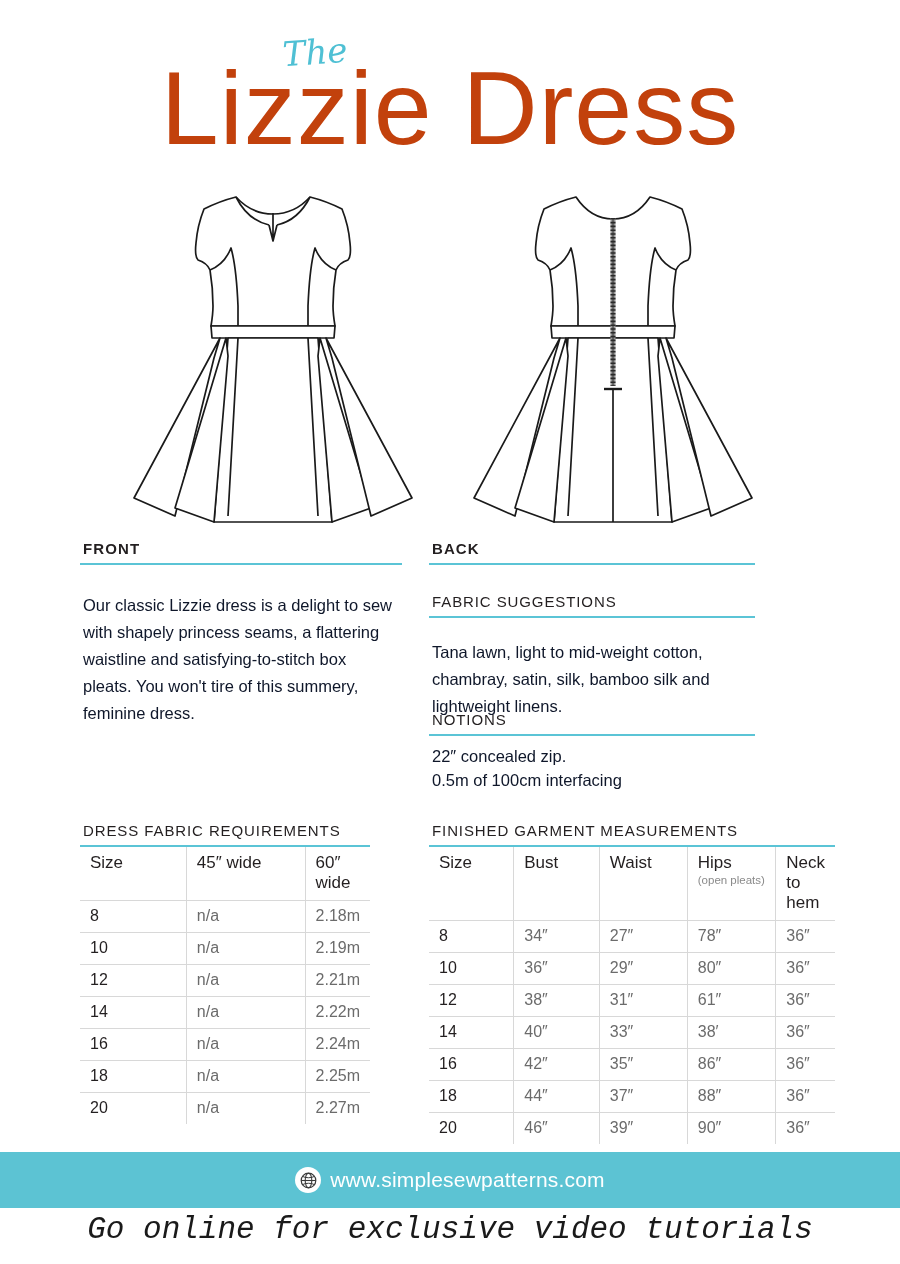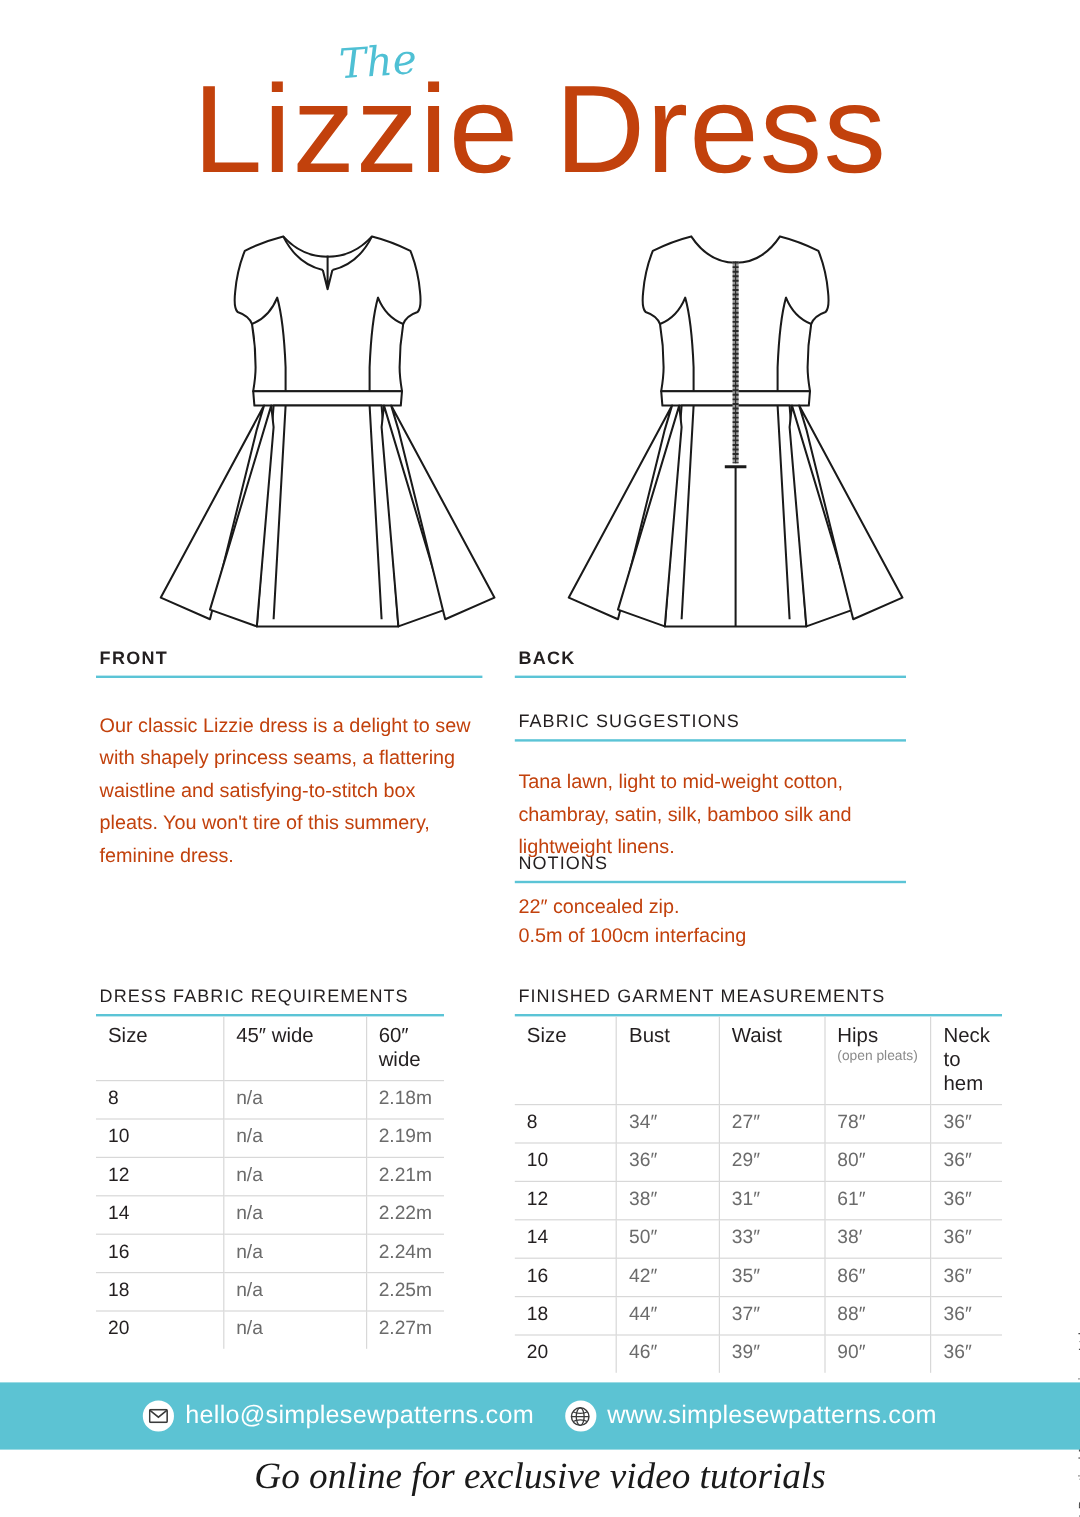--- a/index.html
+++ b/index.html
@@ -65,21 +65,21 @@
     height: 2px;
     background: #5bc4d6;
   }
   .rule-teal.thin { height: 1.5px; }
 
   
   .body-text {
     position: absolute;
     font-size: 16.5px;
     line-height: 27px;
-    color: #c2410c;
+    color: #0f172a;
     font-weight: 300;
   }
 
   
   .colhead {
     position: absolute;
     font-size: 15px;
     letter-spacing: 0.9px;
     color: #231f20;
   }
@@ -164,21 +164,21 @@
     display: flex;
     align-items: center;
     justify-content: center;
     flex: none;
   }
   .tagline {
     position: absolute;
     left: 0; top: 1212px;
     width: 900px;
     text-align: center;
-    font-family: Liberation Serif, serif;
+    font-family: Liberation Mono, monospace;
     font-style: italic;
     font-size: 31px;
     color: #1a1a1a;
   }
 </style>
 </head>
 <body>
 
 <div class="title-block">
   <div class="title-the">The</div>
@@ -357,21 +357,21 @@
     </tr>
     <tr>
       <td class="sizecell">12</td>
       <td class="valcell">38″</td>
       <td class="valcell">31″</td>
       <td class="valcell">61″</td>
       <td class="valcell">36″</td>
     </tr>
     <tr>
       <td class="sizecell">14</td>
-      <td class="valcell">50″</td>
+      <td class="valcell">40″</td>
       <td class="valcell">33″</td>
       <td class="valcell">38′</td>
       <td class="valcell">36″</td>
     </tr>
     <tr>
       <td class="sizecell">16</td>
       <td class="valcell">42″</td>
       <td class="valcell">35″</td>
       <td class="valcell">86″</td>
       <td class="valcell">36″</td>
@@ -389,29 +389,20 @@
       <td class="valcell">39″</td>
       <td class="valcell">90″</td>
       <td class="valcell">36″</td>
     </tr>
   </tbody>
 </table>
 
 <div class="vert-copy">Simple Sew Patterns are for home use only, not for commercial use © Practical Pattern Designs Ltd</div>
 
 <div class="footer-band">
-  <div class="contact">
-    <span class="circ-icon">
-      <svg width="16" height="12" viewBox="0 0 16 12">
-        <rect x="0.7" y="0.7" width="14.6" height="10.6" rx="1" fill="#ffffff" stroke="#3a3a3a" stroke-width="1.3"></rect>
-        <path d="M1 1.4 L8 7 L15 1.4" fill="none" stroke="#3a3a3a" stroke-width="1.3"></path>
-      </svg>
-    </span>
-    <span>hello@simplesewpatterns.com</span>
-  </div>
   <div class="contact">
     <span class="circ-icon">
       <svg width="17" height="17" viewBox="0 0 17 17">
         <circle cx="8.5" cy="8.5" r="7.3" fill="none" stroke="#3a3a3a" stroke-width="1.2"></circle>
         <ellipse cx="8.5" cy="8.5" rx="3.3" ry="7.3" fill="none" stroke="#3a3a3a" stroke-width="1.1"></ellipse>
         <line x1="1.2" y1="8.5" x2="15.8" y2="8.5" stroke="#3a3a3a" stroke-width="1.1"></line>
         <path d="M2.6 4.4 C5.5 6.2 11.5 6.2 14.4 4.4" fill="none" stroke="#3a3a3a" stroke-width="1"></path>
         <path d="M2.6 12.6 C5.5 10.8 11.5 10.8 14.4 12.6" fill="none" stroke="#3a3a3a" stroke-width="1"></path>
       </svg>
     </span>

